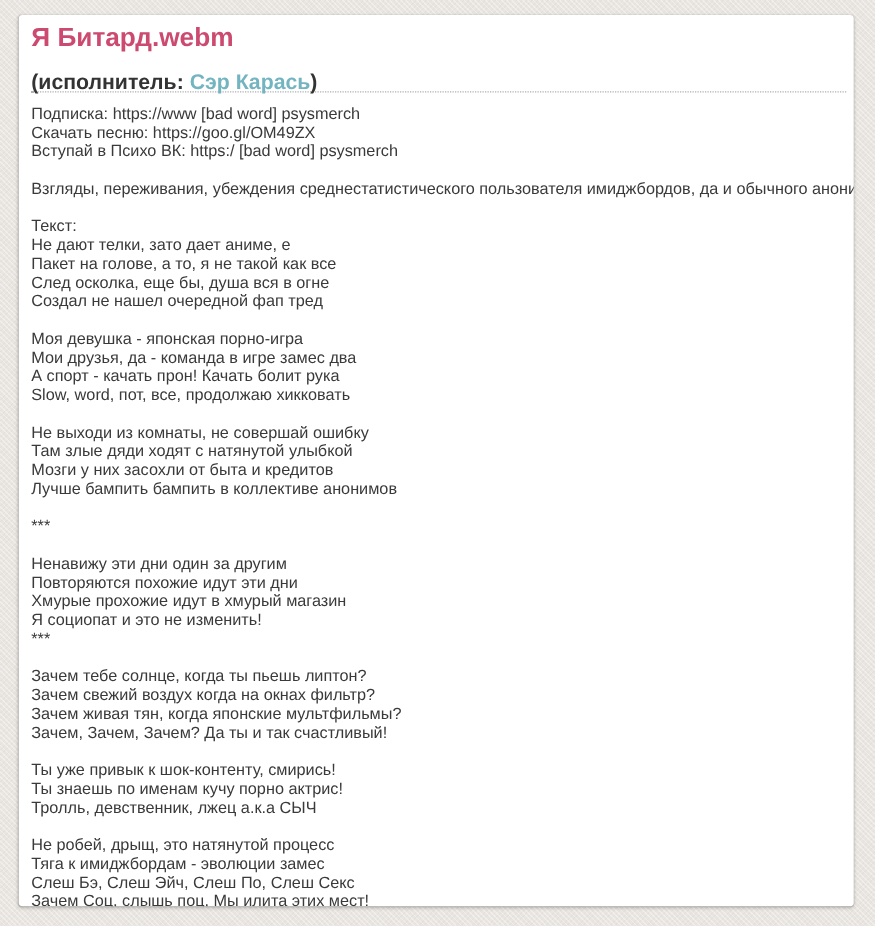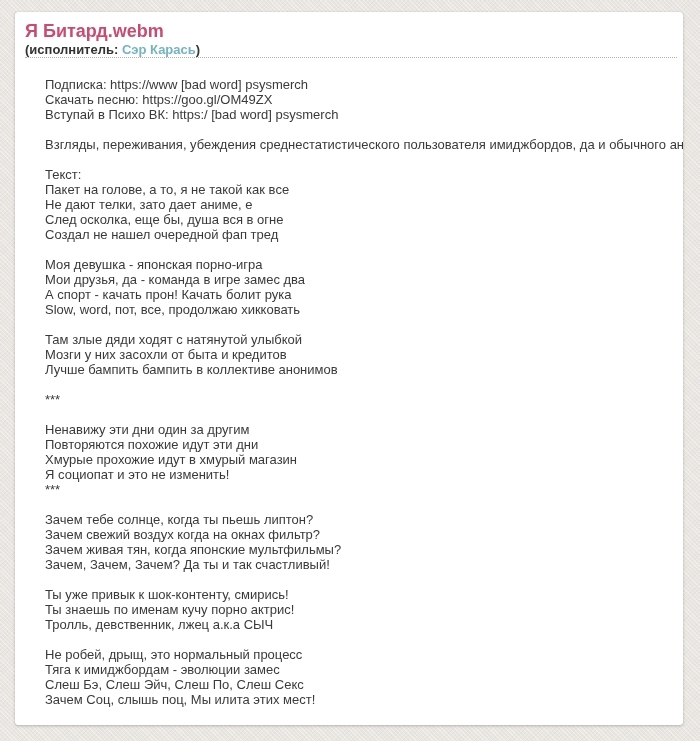--- a/index.html
+++ b/index.html
@@ -17,81 +17,81 @@
   .card {
     position: absolute;
     left: 15px; top: 12px; right: 17px; bottom: 16px;
     background: #ffffff;
     border-radius: 3px;
     box-shadow: 0 1px 3px rgba(0,0,0,0.22), 0 0 1px rgba(0,0,0,0.15);
     padding: 9px 6px 8px 10px;
     overflow: hidden;
   }
   .song-title {
-    font-size: 18px;
+    font-size: 21px;
     font-weight: bold;
     color: #cc4a70;
     line-height: 20px;
-    margin-bottom: 2px;
+    margin-bottom: 18px;
   }
   .artist-row {
-    font-size: 13px;
+    font-size: 17px;
     line-height: 13px;
     color: #333333;
     border-bottom: 1px dotted #b0b0b0;
     padding-bottom: 1px;
-    margin-bottom: 19px;
+    margin-bottom: 9px;
   }
   .artist-label { font-weight: bold; color: #333333; }
   .artist-link {
     color: #72b4c0;
     font-weight: bold;
     text-decoration: none;
     cursor: pointer;
   }
   .artist-suffix { font-weight: bold; color: #333333; }
   .lyrics {
     font-size: 13px;
     color: #3a3a3a;
   }
   .lyric-line {
     line-height: 15px;
     height: 15px;
     white-space: nowrap;
-    margin-left: 20px;
   }
 </style>
 </head>
 <body>
 
 <div class="card">
   <div class="song-title">Я Битард.webm</div>
 
   <div class="artist-row">
     <span class="artist-label">(исполнитель: </span><a class="artist-link">Сэр Карась</a><span class="artist-suffix">)</span>
   </div>
 
   <div class="lyrics">
       <div class="lyric-line">Подписка: https://www [bad word] psysmerch</div>
       <div class="lyric-line">Скачать песню: https://goo.gl/OM49ZX</div>
       <div class="lyric-line">Вступай в Психо ВК: https:/ [bad word] psysmerch</div>
       <div class="lyric-line">&nbsp;</div>
       <div class="lyric-line">Взгляды, переживания, убеждения среднестатистического пользователя имиджбордов, да и обычного анонима в целом ~</div>
       <div class="lyric-line">&nbsp;</div>
       <div class="lyric-line">Текст:</div>
+      <div class="lyric-line">Не дают телки, зато дает аниме, е</div>
       <div class="lyric-line">Пакет на голове, а то, я не такой как все</div>
-      <div class="lyric-line">Не дают телки, зато дает аниме, е</div>
       <div class="lyric-line">След осколка, еще бы, душа вся в огне</div>
       <div class="lyric-line">Создал не нашел очередной фап тред</div>
       <div class="lyric-line">&nbsp;</div>
       <div class="lyric-line">Моя девушка - японская порно-игра</div>
       <div class="lyric-line">Мои друзья, да - команда в игре замес два</div>
       <div class="lyric-line">А спорт - качать прон! Качать болит рука</div>
       <div class="lyric-line">Slow, word, пот, все, продолжаю хикковать</div>
       <div class="lyric-line">&nbsp;</div>
+      <div class="lyric-line">Не выходи из комнаты, не совершай ошибку</div>
       <div class="lyric-line">Там злые дяди ходят с натянутой улыбкой</div>
       <div class="lyric-line">Мозги у них засохли от быта и кредитов</div>
       <div class="lyric-line">Лучше бампить бампить в коллективе анонимов</div>
       <div class="lyric-line">&nbsp;</div>
       <div class="lyric-line">***</div>
       <div class="lyric-line">&nbsp;</div>
       <div class="lyric-line">Ненавижу эти дни один за другим</div>
       <div class="lyric-line">Повторяются похожие идут эти дни</div>
       <div class="lyric-line">Хмурые прохожие идут в хмурый магазин</div>
       <div class="lyric-line">Я социопат и это не изменить!</div>
@@ -99,18 +99,18 @@
       <div class="lyric-line">&nbsp;</div>
       <div class="lyric-line">Зачем тебе солнце, когда ты пьешь липтон?</div>
       <div class="lyric-line">Зачем свежий воздух когда на окнах фильтр?</div>
       <div class="lyric-line">Зачем живая тян, когда японские мультфильмы?</div>
       <div class="lyric-line">Зачем, Зачем, Зачем? Да ты и так счастливый!</div>
       <div class="lyric-line">&nbsp;</div>
       <div class="lyric-line">Ты уже привык к шок-контенту, смирись!</div>
       <div class="lyric-line">Ты знаешь по именам кучу порно актрис!</div>
       <div class="lyric-line">Тролль, девственник, лжец а.к.а СЫЧ</div>
       <div class="lyric-line">&nbsp;</div>
-      <div class="lyric-line">Не робей, дрыщ, это нормальный процесс</div>
+      <div class="lyric-line">Не робей, дрыщ, это натянутой процесс</div>
       <div class="lyric-line">Тяга к имиджбордам - эволюции замес</div>
       <div class="lyric-line">Слеш Бэ, Слеш Эйч, Слеш По, Слеш Секс</div>
       <div class="lyric-line">Зачем Соц, слышь поц, Мы илита этих мест!</div>
     </div>
 </div>
 
 </body></html>

